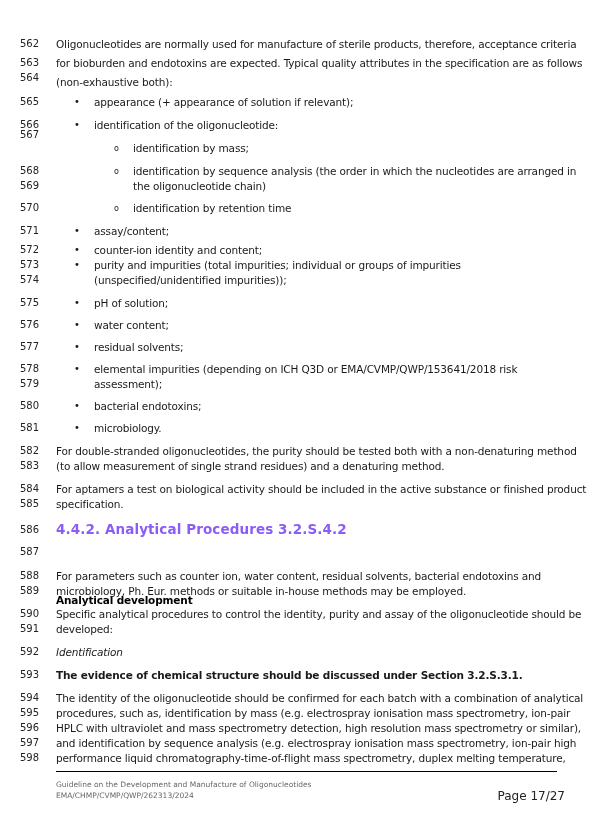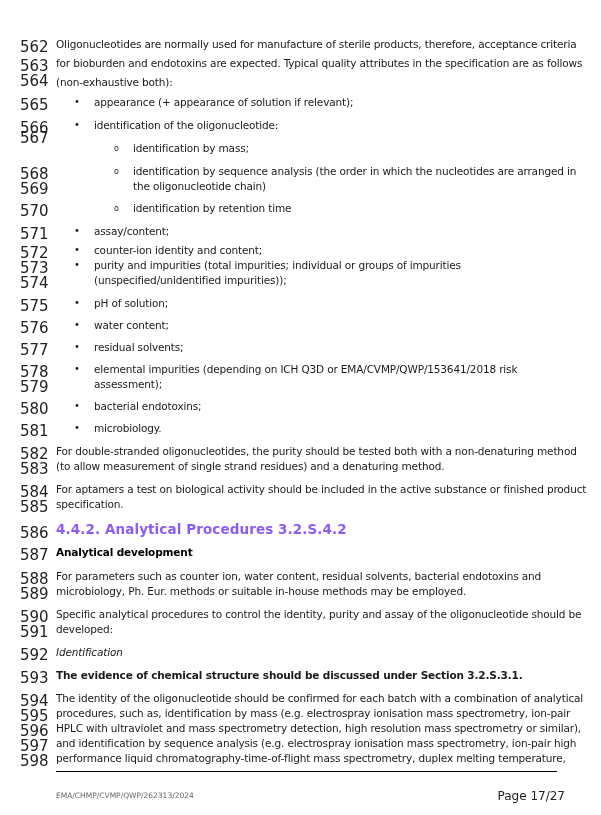--- a/index.html
+++ b/index.html
@@ -1,27 +1,27 @@
 <!DOCTYPE html>
 <html><head>
 <meta charset="utf-8">
 <style>
   html, body { margin: 0; padding: 0; background: #ffffff; }
   body { width: 601px; height: 815px; position: relative; overflow: hidden;
          font-family: "DejaVu Sans", sans-serif; color: #1a1a1a; }
   .page { position: absolute; left: 0; top: 0; width: 601px; height: 815px; }
-  .ln { position: absolute; left: 20px; font-size: 15px; color: #222; }
+  .ln { position: absolute; left: 20px; font-size: 10px; color: #222; }
   .tx { position: absolute; font-size: 10.5px; color: #1a1a1a; white-space: nowrap; letter-spacing: -0.15px; }
   .body-tx { left: 56px; }
   .b1 { left: 94px; }
   .b2 { left: 133px; }
   .bullet { position: absolute; left: 74px; font-size: 10px; }
   .circle { position: absolute; left: 114px; font-size: 8px; }
   .heading { font-weight: bold; font-size: 13.5px; color: #8b5cf6; letter-spacing: 0.1px; }
-  .subhead { font-weight: bold; color: #000; }
+  .subhead { font-weight: bold; color: #000; margin-top: 48px; }
   .ital { font-style: italic; }
   .footer-rule { position: absolute; left: 56px; top: 771px; width: 501px; height: 1px; background: #000; }
   .footer-l { position: absolute; left: 56px; font-size: 7.5px; color: #666; }
   .footer-r { position: absolute; right: 36px; top: 789px; font-size: 12px; color: #222; }
 </style>
 </head>
 <body>
 
 <div class="page">
 
@@ -110,15 +110,16 @@
       <div class="tx body-tx" style="top: 707px; text-align: right;">procedures, such as, identification by mass (e.g. electrospray ionisation mass spectrometry, ion-pair</div>
       <div class="ln" style="top: 722px;">596</div>
       <div class="tx body-tx" style="top: 722px;">HPLC with ultraviolet and mass spectrometry detection, high resolution mass spectrometry or similar),</div>
       <div class="ln" style="top: 737px;">597</div>
       <div class="tx body-tx" style="top: 737px;">and identification by sequence analysis (e.g. electrospray ionisation mass spectrometry, ion-pair high</div>
       <div class="ln" style="top: 752px;">598</div>
       <div class="tx body-tx" style="top: 752px;">performance liquid chromatography-time-of-flight mass spectrometry, duplex melting temperature,</div>
     </div>
 
   <div class="footer-rule"></div>
+  <div class="footer-l" style="top:780px">Guideline on the Development and Manufacture of Oligonucleotides</div>
   <div class="footer-l" style="top:791px">EMA/CHMP/CVMP/QWP/262313/2024</div>
   <div class="footer-r">Page 17/27</div>
 </div>
 
 </body></html>

